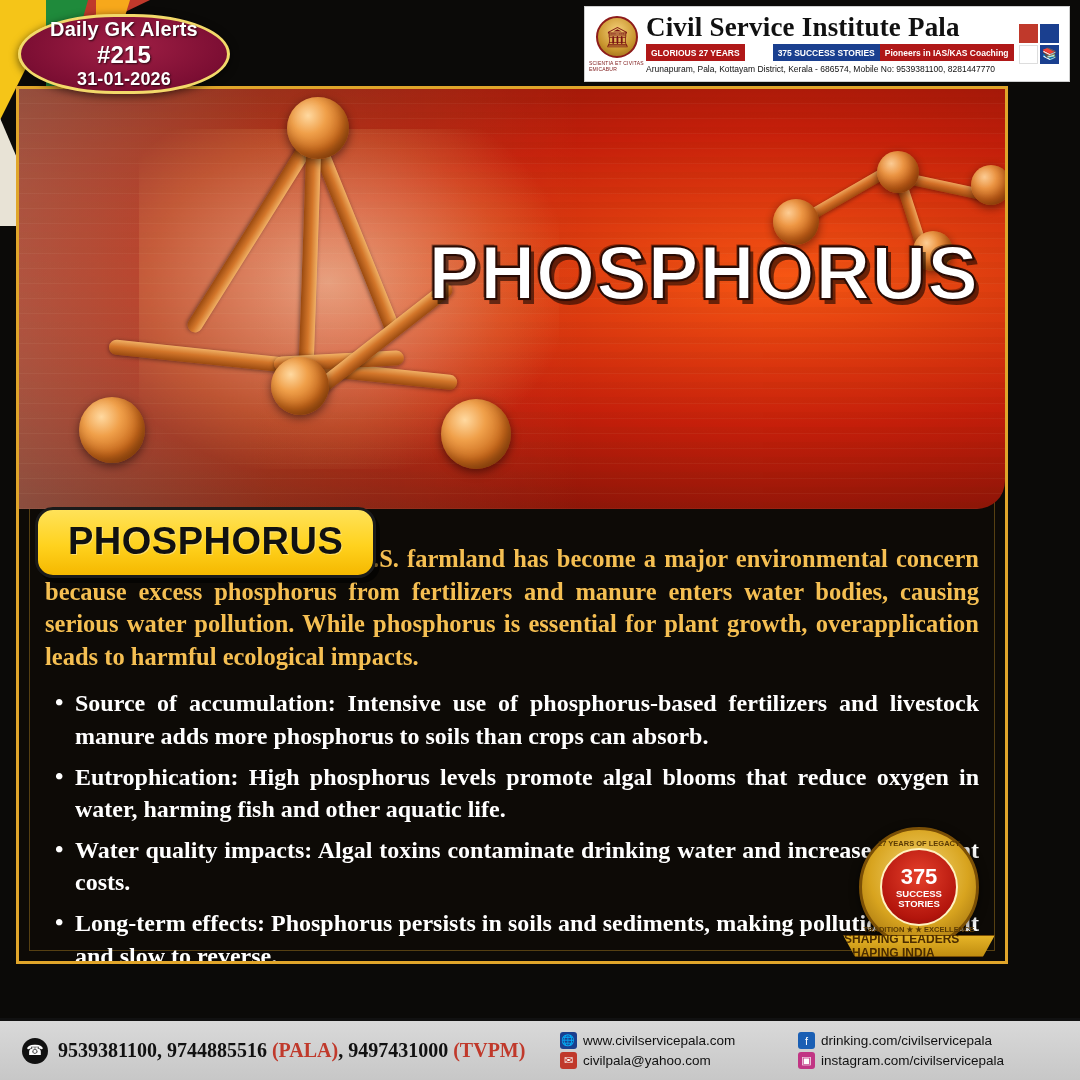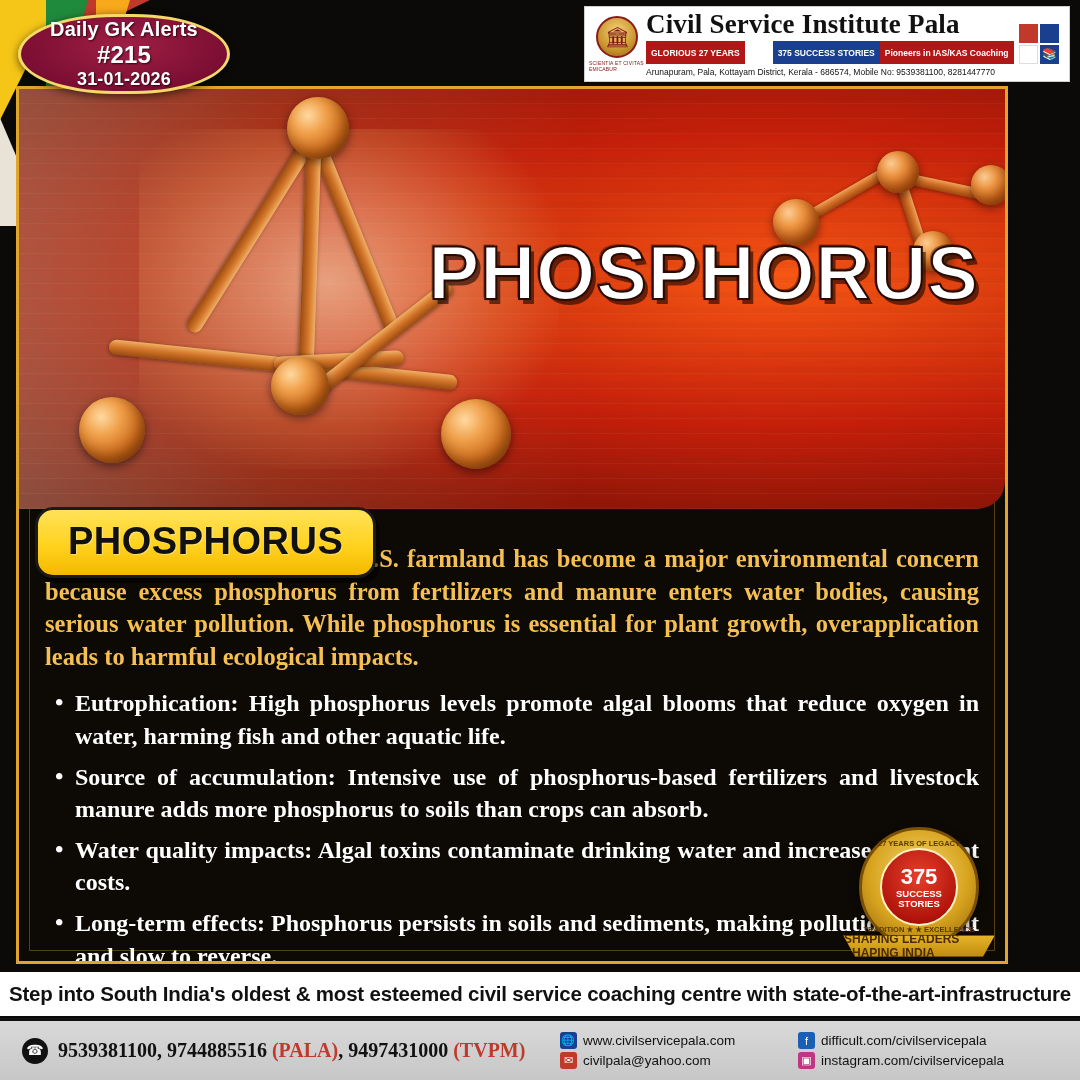--- a/index.html
+++ b/index.html
@@ -69,21 +69,21 @@
     border: 2px solid #8d1b1b;
     display: flex; align-items: center; justify-content: center;
     color: #7b1414; font-size: 20px; line-height: 1;
   }
   .emblem-caption { font-size: 5px; color: #7b1414; font-family: "Liberation Sans", sans-serif; margin-top: 2px; letter-spacing: .2px; }
   .logo-main { flex: 1; display: flex; flex-direction: column; justify-content: center; }
   .logo-title {
     font-family: "Liberation Serif", serif; font-weight: bold;
     font-size: 27px; color: #111; line-height: 1.02; letter-spacing: .2px;
   }
-  .logo-strip { display: flex; margin-top: 3px; height: 23px; text-align: right; }
+  .logo-strip { display: flex; margin-top: 3px; height: 17px; text-align: right; }
   .logo-strip div {
     font-family: "Liberation Sans", sans-serif; font-size: 8.5px; font-weight: bold;
     color: #fff; display: flex; align-items: center; justify-content: center;
     padding: 0 5px; white-space: nowrap;
   }
   .strip-a { background: #b01818; }
   .strip-b { background: #1a3f8f; margin-left: 28px; }
   .strip-c { background: #b01818; }
   .logo-addr {
     font-family: "Liberation Sans", sans-serif; font-size: 8.5px; font-weight: normal;
@@ -348,64 +348,61 @@
       <div class="hero-title">PHOSPHORUS</div>
     </div>
 
     <div class="tag">
       <span>PHOSPHORUS</span>
     </div>
 
     <div class="body-wrap">
       <p class="lead">Phosphorus accumulation in U.S. farmland has become a major environmental concern because excess phosphorus from fertilizers and manure enters water bodies, causing serious water pollution. While phosphorus is essential for plant growth, overapplication leads to harmful ecological impacts.</p>
       <ul class="points">
+        <li>Source of accumulation: Intensive use of phosphorus-based fertilizers and livestock manure adds more phosphorus to soils than crops can absorb.</li>
         <li>Eutrophication: High phosphorus levels promote algal blooms that reduce oxygen in water, harming fish and other aquatic life.</li>
-        <li>Source of accumulation: Intensive use of phosphorus-based fertilizers and livestock manure adds more phosphorus to soils than crops can absorb.</li>
         <li>Water quality impacts: Algal toxins contaminate drinking water and increase treatment costs.</li>
         <li>Long-term effects: Phosphorus persists in soils and sediments, making pollution difficult and slow to reverse.</li>
       </ul>
     </div>
 
     <div class="seal">
       <div class="seal-outer">
         <div class="seal-arc-top">27 YEARS OF LEGACY</div>
         <div class="seal-inner">
           <div class="seal-num">375</div>
           <div class="seal-txt">SUCCESS</div>
           <div class="seal-txt">STORIES</div>
         </div>
         <div class="seal-arc-bottom">TRADITION ★ ★ EXCELLENCE</div>
       </div>
       <div class="seal-ribbon">SHAPING LEADERS SHAPING INDIA</div>
     </div>
   </div>
 
-  <div class="footer-tagline">
-    <span>Step into South India's oldest &amp; most esteemed civil service coaching centre with state-of-the-art-infrastructure</span>
-  </div>
 
   <div class="footer-bar">
     <div class="fb-phones">
       <div class="phone-icon">☎</div>
       <div class="phones-text"><span>9539381100, 9744885516 </span><span class="accent">(PALA)</span><span>, 9497431000 </span><span class="accent">(TVPM)</span></div>
     </div>
     <div class="fb-web">
       <div class="fline">
         <span class="gi">🌐</span>
         <span>www.civilservicepala.com</span>
       </div>
       <div class="fline">
         <span class="gi mail">✉</span>
         <span>civilpala@yahoo.com</span>
       </div>
     </div>
     <div class="fb-social">
       <div class="fline">
         <span class="gi fb">f</span>
-        <span>difficult.com/civilservicepala</span>
+        <span>drinking.com/civilservicepala</span>
       </div>
       <div class="fline">
         <span class="gi ig">▣</span>
         <span>instagram.com/civilservicepala</span>
       </div>
     </div>
   </div>
 
 </div>
 

